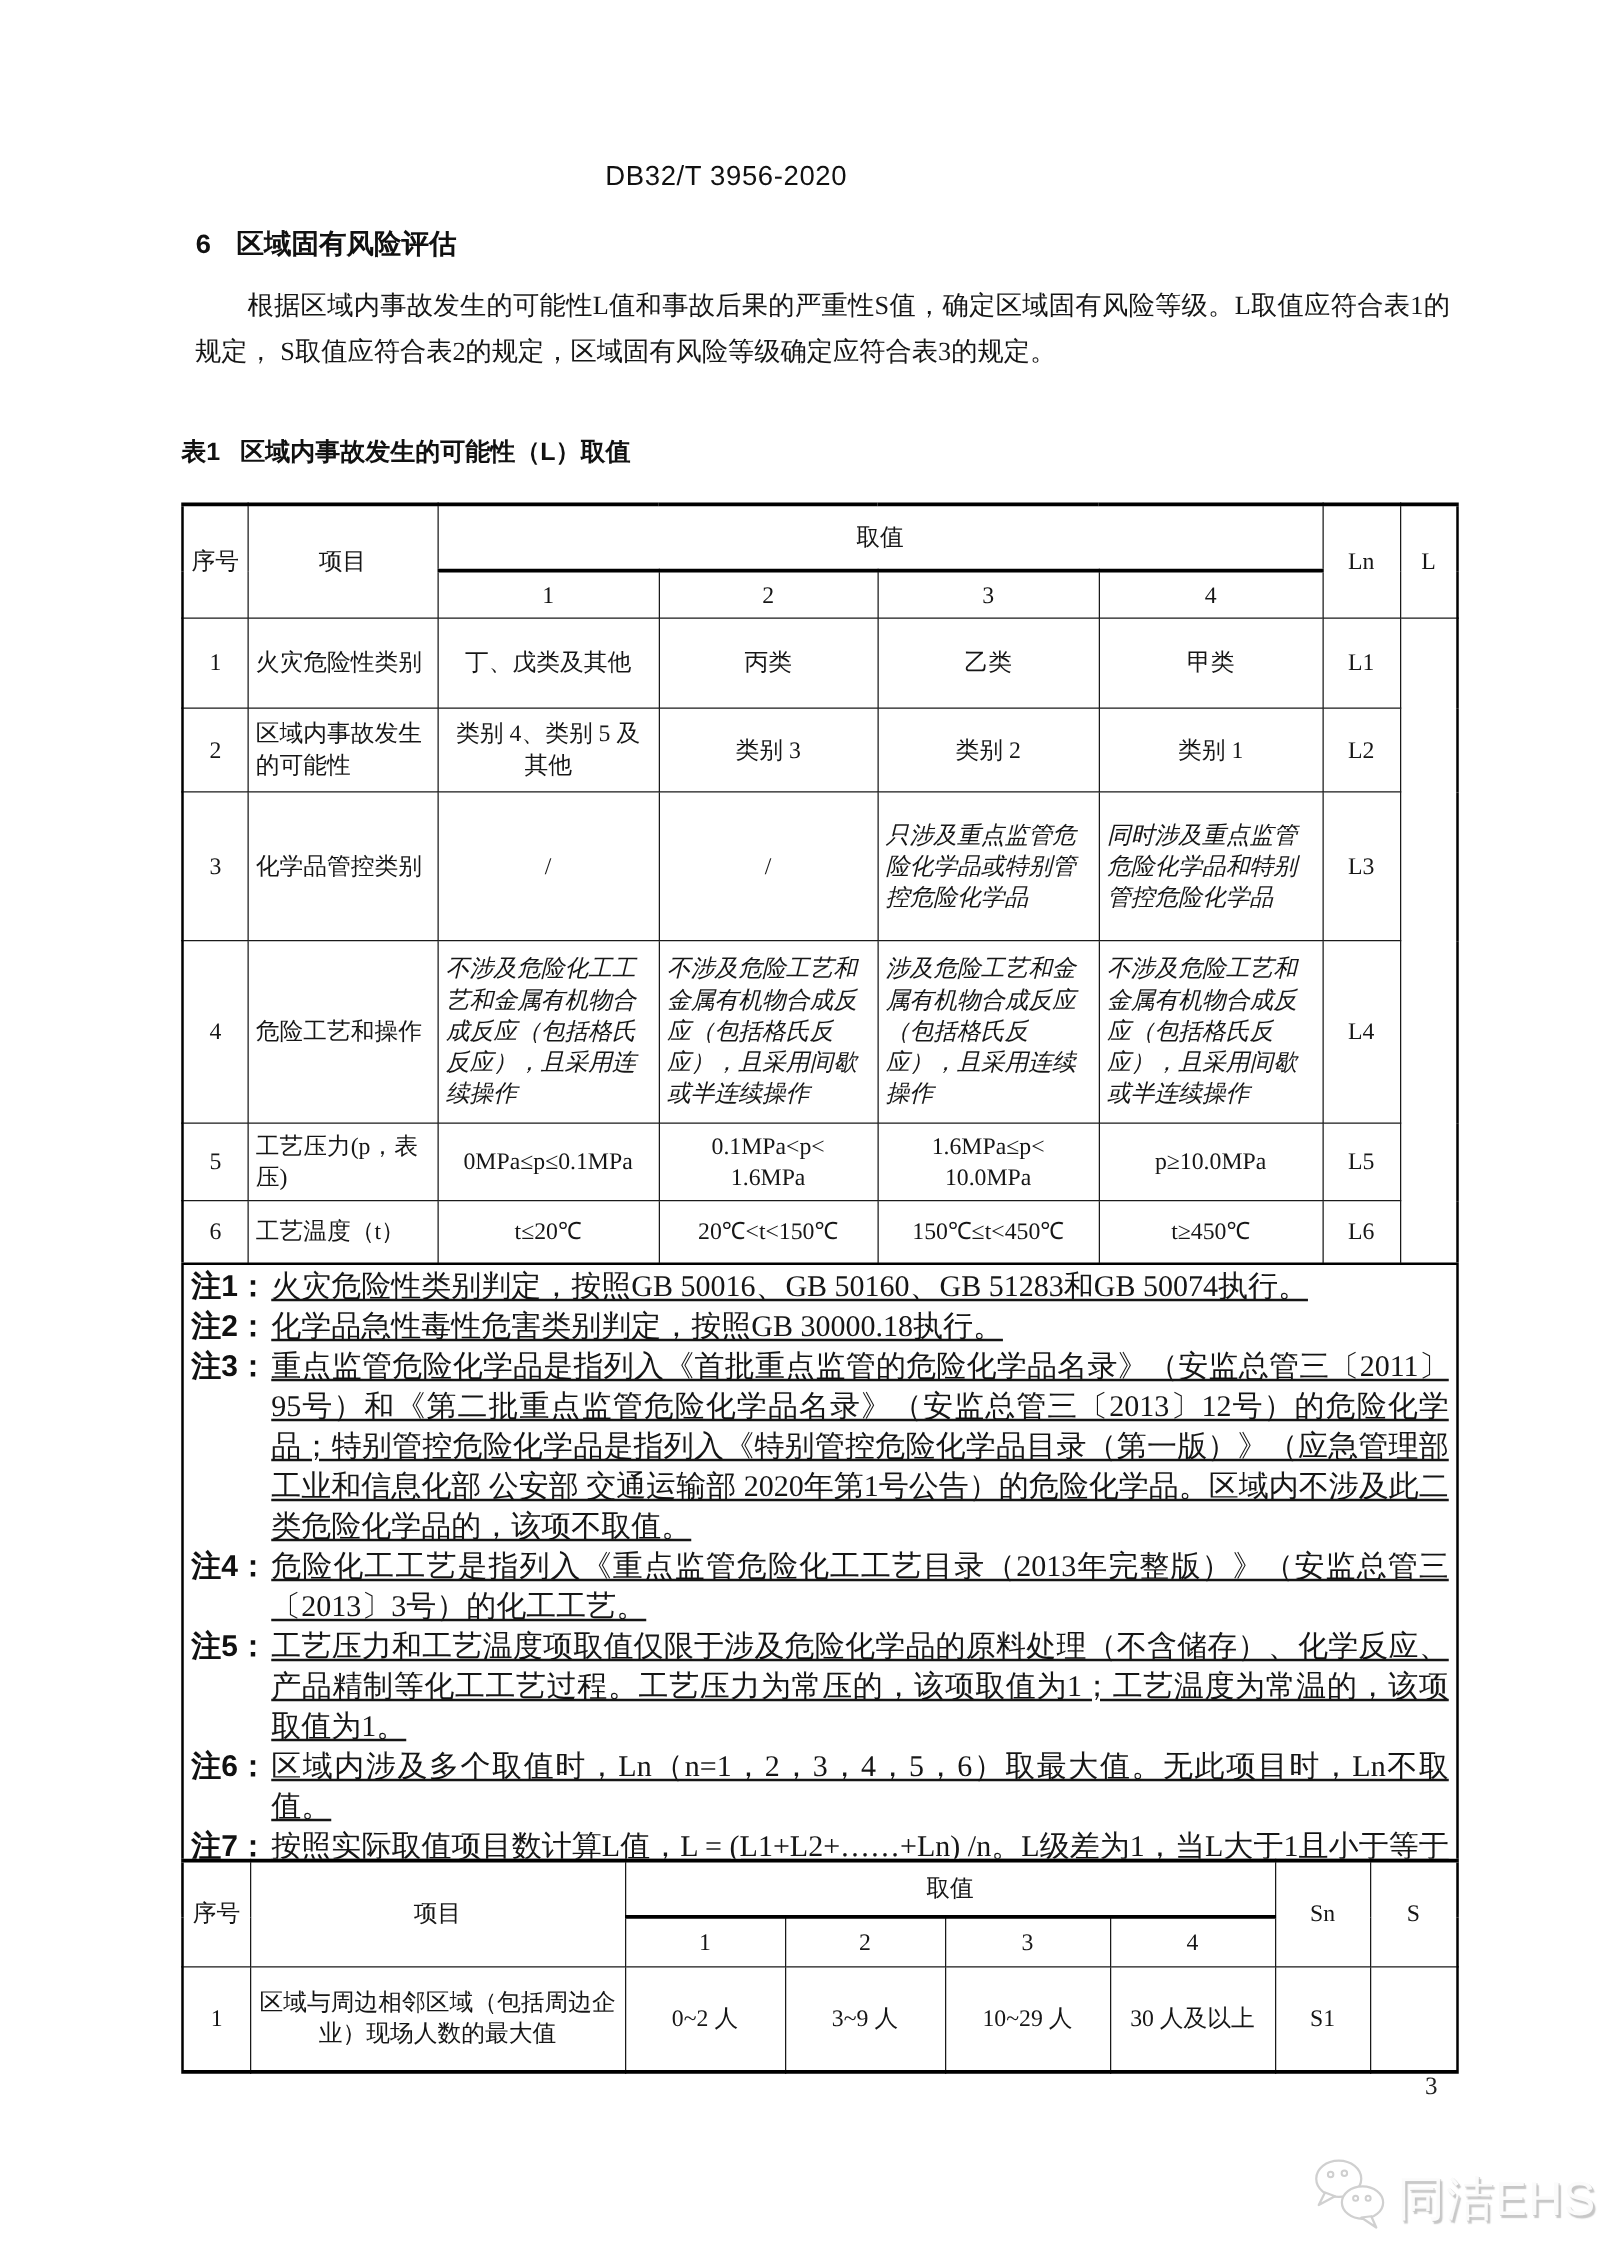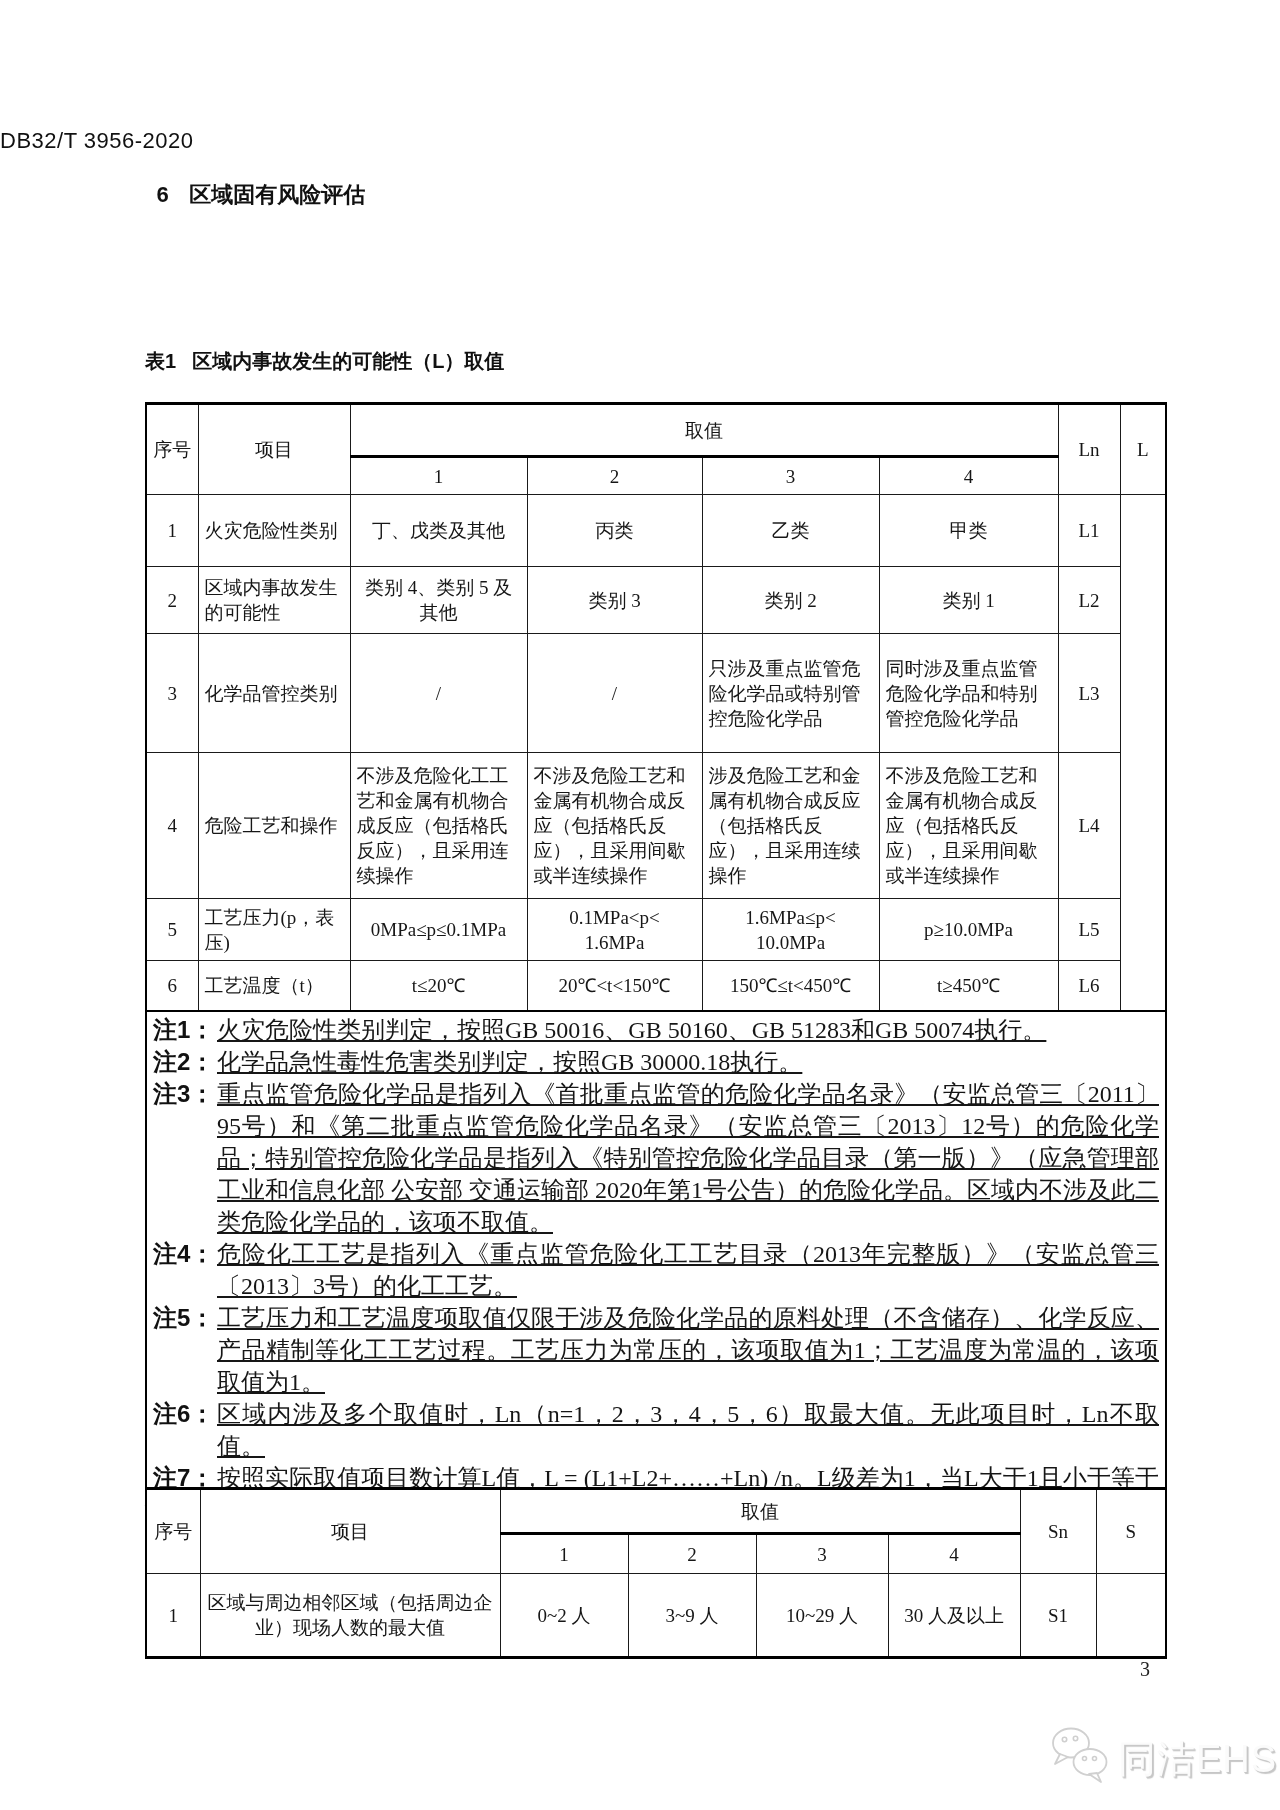--- a/index.html
+++ b/index.html
@@ -3,21 +3,21 @@
 <meta charset="utf-8">
 <style>
   html,body{margin:0;padding:0;}
   body{
     width:1280px;height:1810px;background:#ffffff;position:relative;
     font-family:"Liberation Serif", serif;color:#1a1a1a;overflow:hidden;
   }
   .page{position:absolute;inset:0;}
 
   .doc-code{
-    position:absolute;top:128px;left:0;width:1162px;text-align:left;
+    position:absolute;top:128px;left:0;width:1162px;text-align:center;
     font-family:"Liberation Sans", sans-serif;font-size:22px;letter-spacing:.5px;color:#111;
   }
   .heading{
     position:absolute;top:180px;left:156px;
     font-family:Liberation Mono, monospace;font-weight:bold;font-size:22px;color:#111;
   }
   .heading .h-num{margin-right:20px;}
   .intro{
     position:absolute;top:226px;left:156px;width:1004px;margin:0;
     font-size:21px;line-height:37px;text-indent:2em;text-align:justify;color:#161616;
@@ -37,21 +37,21 @@
     background:#fff;
   }
   table.t1{top:402px;width:1020px;}
   table.t2{top:1487px;width:1020px;}
   table.doc td{
     border:1px solid #1a1a1a;font-size:19px;line-height:25px;
     padding:2px 6px;vertical-align:middle;color:#161616;
   }
   .c{text-align:center;}
   .item{text-align:left;font-size:20px;line-height:31px;padding:2px 8px;}
-  .left{text-align:left;padding:3px 16px;line-height:25px;}
+  .left{text-align:left;padding:3px 16px;line-height:25px;font-style:italic;}
   .pre{white-space:pre-line;}
   .thickbot{border-bottom:3px solid #000 !important;}
   .hrow1 td{height:46px;}
   .hrow2 td{height:32px;}
   tr.r1 td{height:67px;}
   tr.r2 td{height:62px;}
   tr.r3 td{height:114px;}
   tr.r4 td{height:141px;}
   tr.r5 td{height:57px;}
   tr.r6 td{height:45px;}
@@ -87,20 +87,21 @@
 <body>
 
 <div class="page">
 
   <div class="doc-code">DB32/T 3956-2020</div>
 
   <div class="heading">
     <span class="h-num">6</span><span>区域固有风险评估</span>
   </div>
 
+  <p class="intro">根据区域内事故发生的可能性L值和事故后果的严重性S值，确定区域固有风险等级。L取值应符合表1的规定， S取值应符合表2的规定，区域固有风险等级确定应符合表3的规定。</p>
 
   <div class="tbl-title t1-title">
     <span>表1</span><span class="gap">区域内事故发生的可能性（L）取值</span>
   </div>
 
   <table class="doc t1">
     <colgroup>
       <col style="width:52px">
         <col style="width:152px">
         <col style="width:177px">

